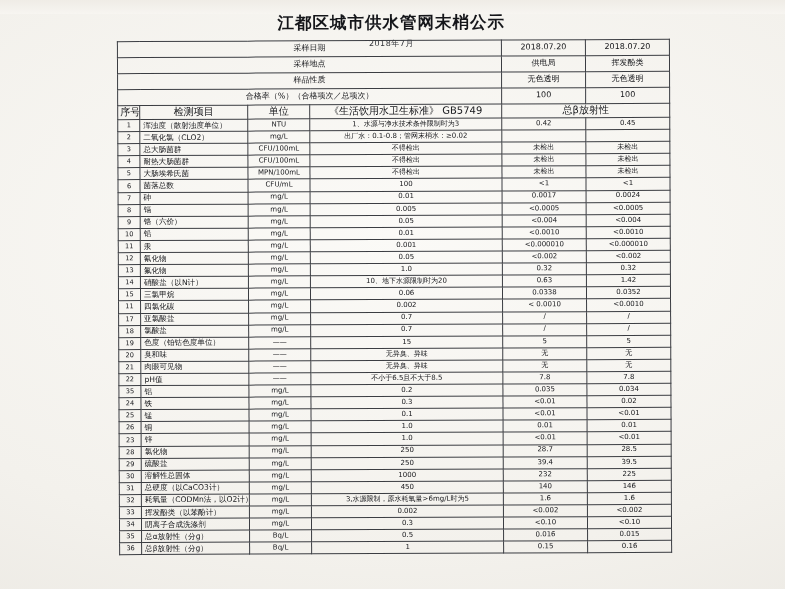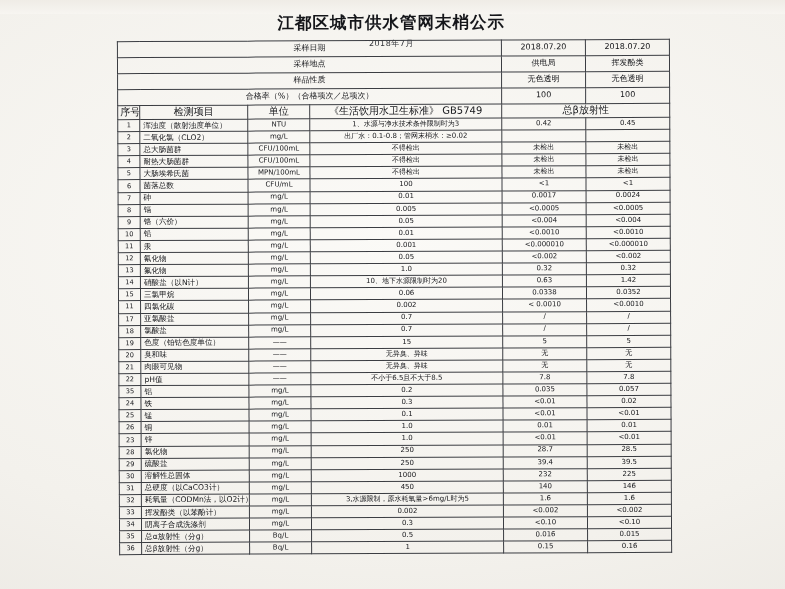--- a/index.html
+++ b/index.html
@@ -301,21 +301,21 @@
             <td class="c">不小于6.5且不大于8.5</td>
             <td class="c res">7.8</td>
             <td class="c res">7.8</td>
           </tr>
           <tr>
             <td class="c idx">35</td>
             <td class="l big">铝</td>
             <td class="c">mg/L</td>
             <td class="c">0.2</td>
             <td class="c res">0.035</td>
-            <td class="c res">0.057</td>
+            <td class="c res">0.034</td>
           </tr>
           <tr>
             <td class="c idx">24</td>
             <td class="l big">铁</td>
             <td class="c">mg/L</td>
             <td class="c">0.3</td>
             <td class="c res">&lt;0.01</td>
             <td class="c res">0.02</td>
           </tr>
           <tr>

